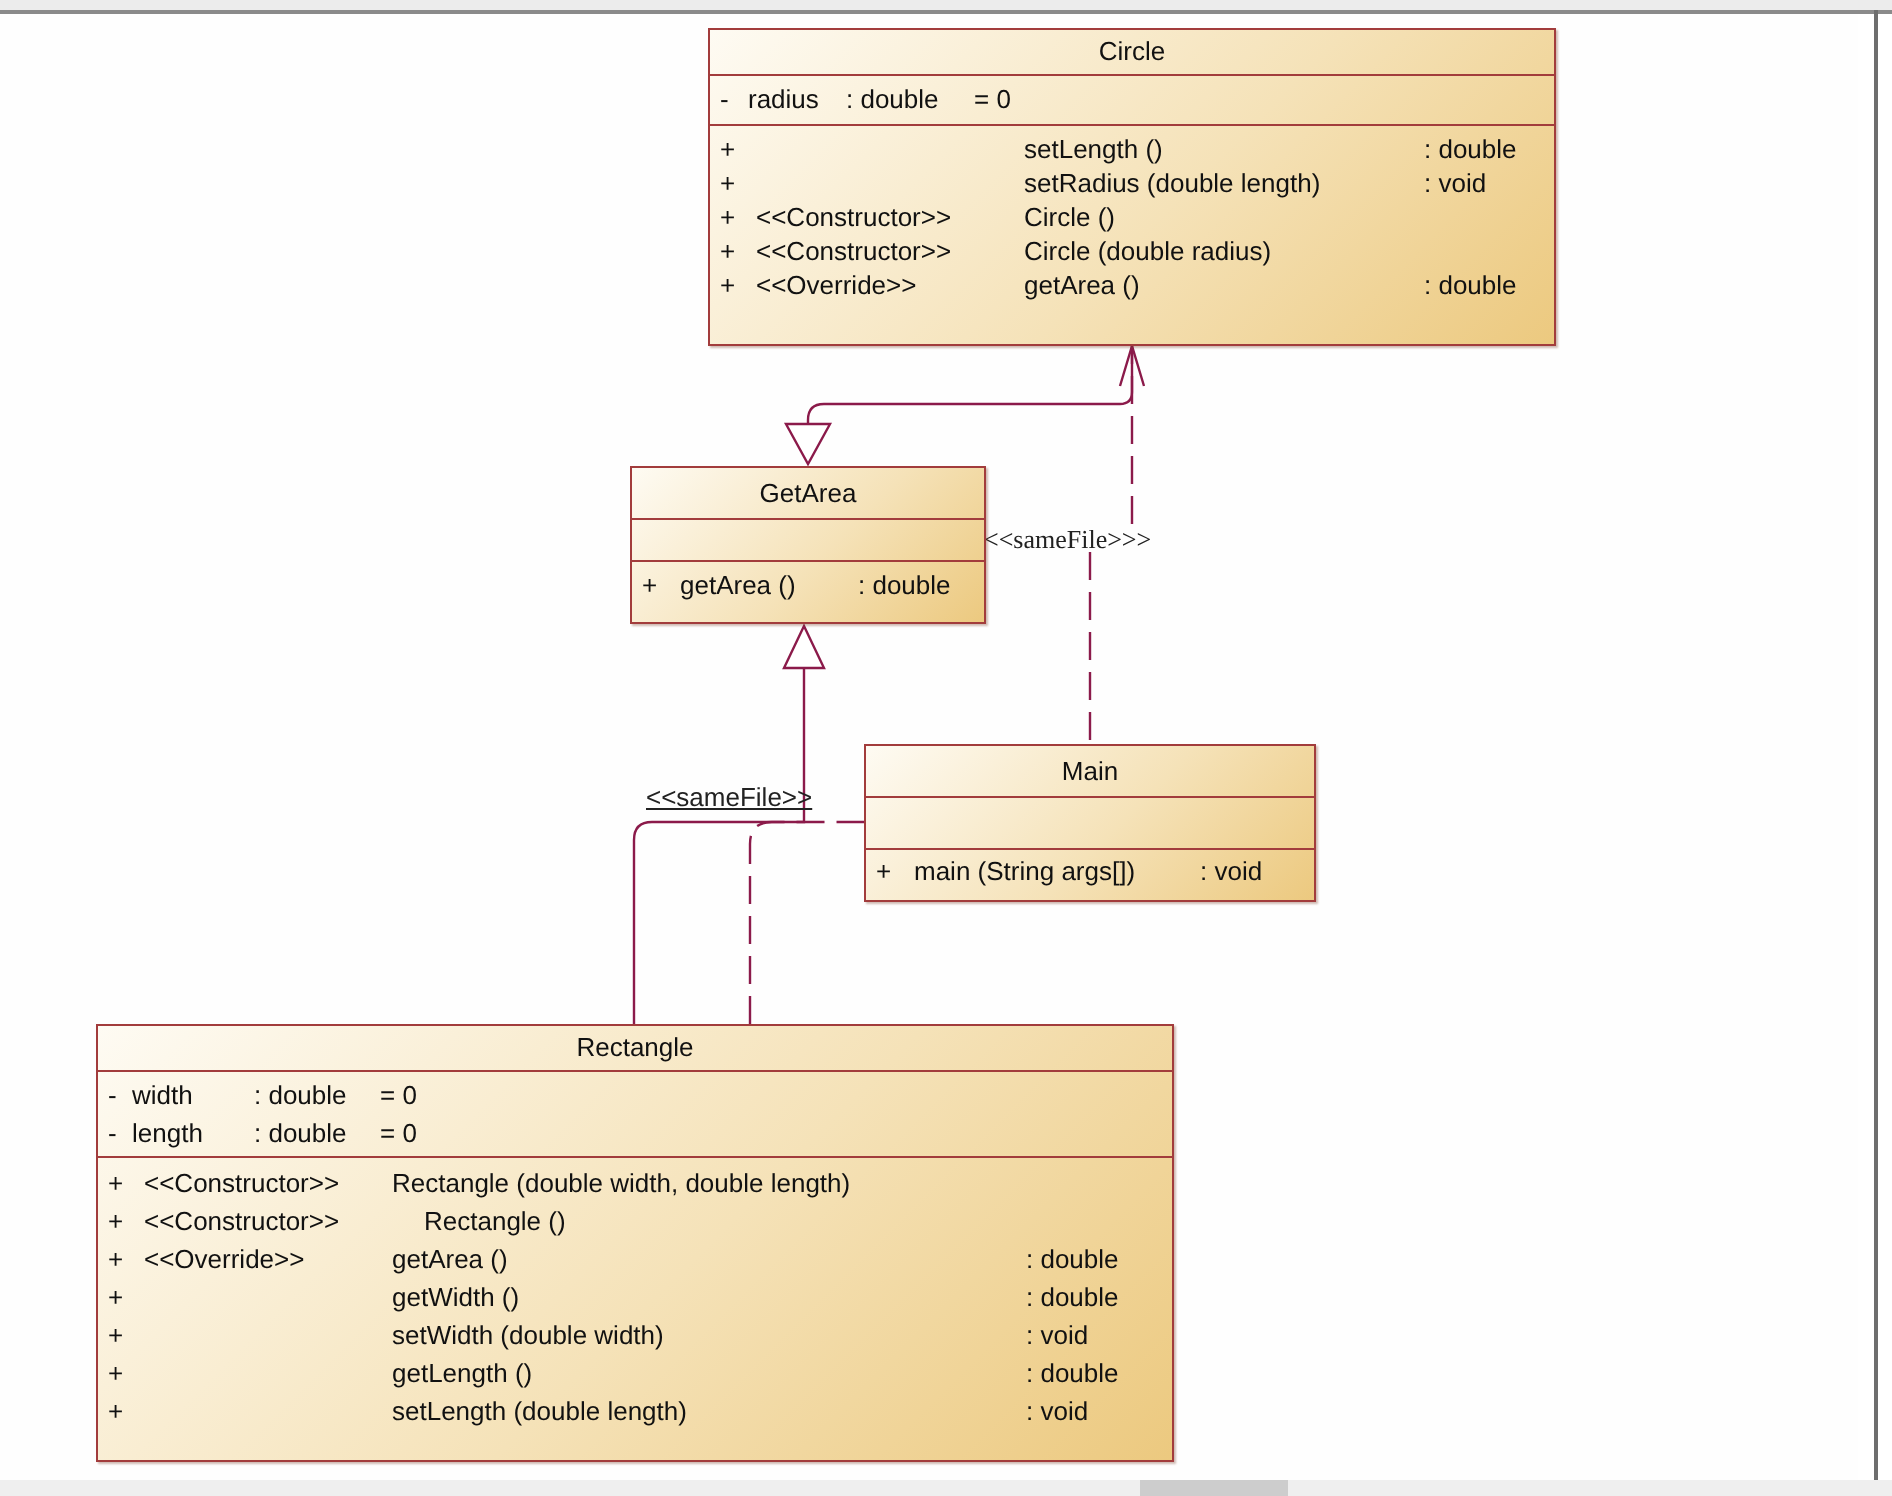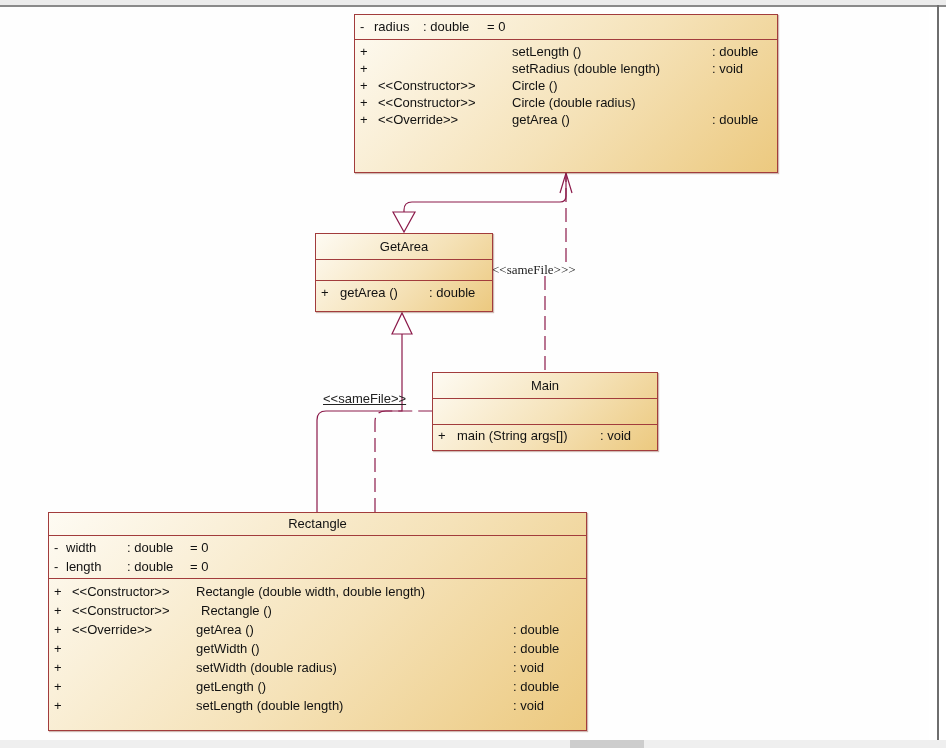--- a/index.html
+++ b/index.html
@@ -70,20 +70,21 @@
   <path d="M317,512 L317,420 Q317,411 326,411 L402,411 L402,334" fill="none" stroke="#8b1a4a" stroke-width="1.2"></path>
   <polygon points="392,334 412,334 402,313" fill="#ffffff" stroke="#8b1a4a" stroke-width="1.2"></polygon>
 
   <path d="M375,512 L375,422 Q375,411 386,411 L432,411" fill="none" stroke="#8b1a4a" stroke-width="1.2" stroke-dasharray="14,6"></path>
 </svg>
 
 <div class="lbl" style="left:492px; top:262px;font-family:Liberation Serif, serif;">&lt;&lt;sameFile&gt;&gt;&gt;</div>
 <div class="lbl" style="left:323px; top:391px;text-decoration:underline;">&lt;&lt;sameFile&gt;&gt;</div>
 
 <div class="cls" style="left:354px; top:14px; width:424px; height:159px;">
+  <div class="name">Circle</div>
   <div class="attrs">
     <div class="row">
       <span style="left:0">-</span>
       <span style="left:14px">radius</span>
       <span style="left:63px">: double</span>
       <span style="left:127px">= 0</span>
     </div>
   </div>
   <div class="ops">
     <div class="row" style="height:17px;line-height:17px">
@@ -157,36 +158,36 @@
   </div>
   <div class="ops" style="padding:3px 5px 2px 5px">
     <div class="row">
       <span style="left:0">+</span>
       <span style="left:18px">&lt;&lt;Constructor&gt;&gt;</span>
       <span style="left:142px">Rectangle (double width, double length)</span>
     </div>
     <div class="row">
       <span style="left:0">+</span>
       <span style="left:18px">&lt;&lt;Constructor&gt;&gt;</span>
-      <span style="left:147px">Rectangle ()</span>
+      <span style="left:158px">Rectangle ()</span>
     </div>
     <div class="row">
       <span style="left:0">+</span>
       <span style="left:18px">&lt;&lt;Override&gt;&gt;</span>
       <span style="left:142px">getArea ()</span>
       <span style="left:459px">: double</span>
     </div>
     <div class="row">
       <span style="left:0">+</span>
       <span style="left:142px">getWidth ()</span>
       <span style="left:459px">: double</span>
     </div>
     <div class="row">
       <span style="left:0">+</span>
-      <span style="left:142px">setWidth (double radius)</span>
+      <span style="left:142px">setWidth (double width)</span>
       <span style="left:459px">: void</span>
     </div>
     <div class="row">
       <span style="left:0">+</span>
       <span style="left:142px">getLength ()</span>
       <span style="left:459px">: double</span>
     </div>
     <div class="row">
       <span style="left:0">+</span>
       <span style="left:142px">setLength (double length)</span>

